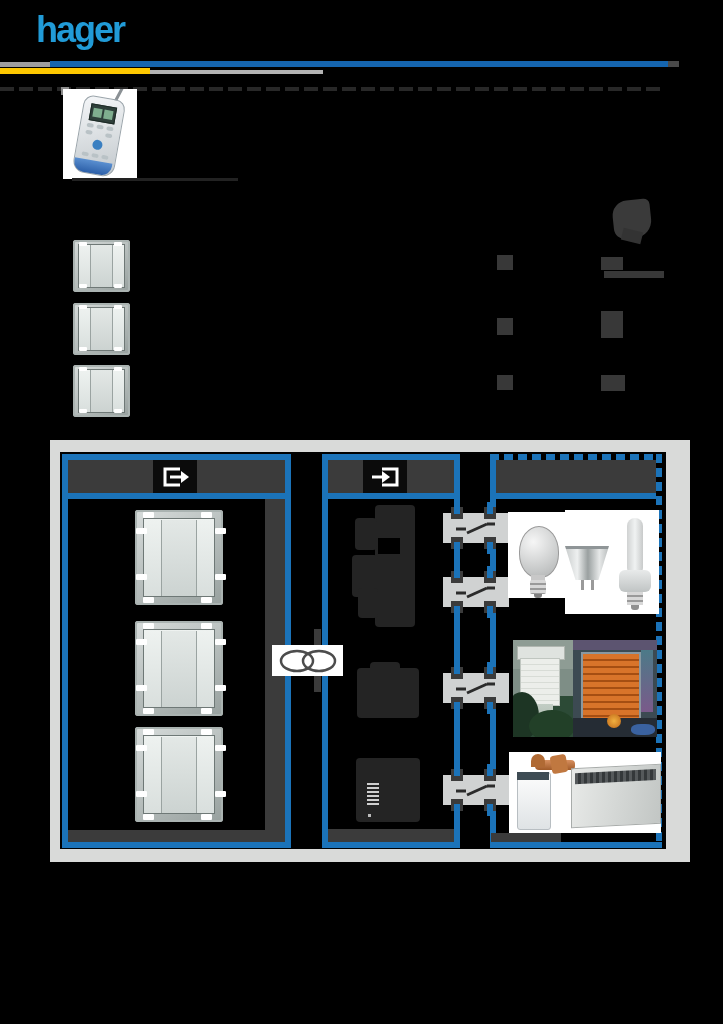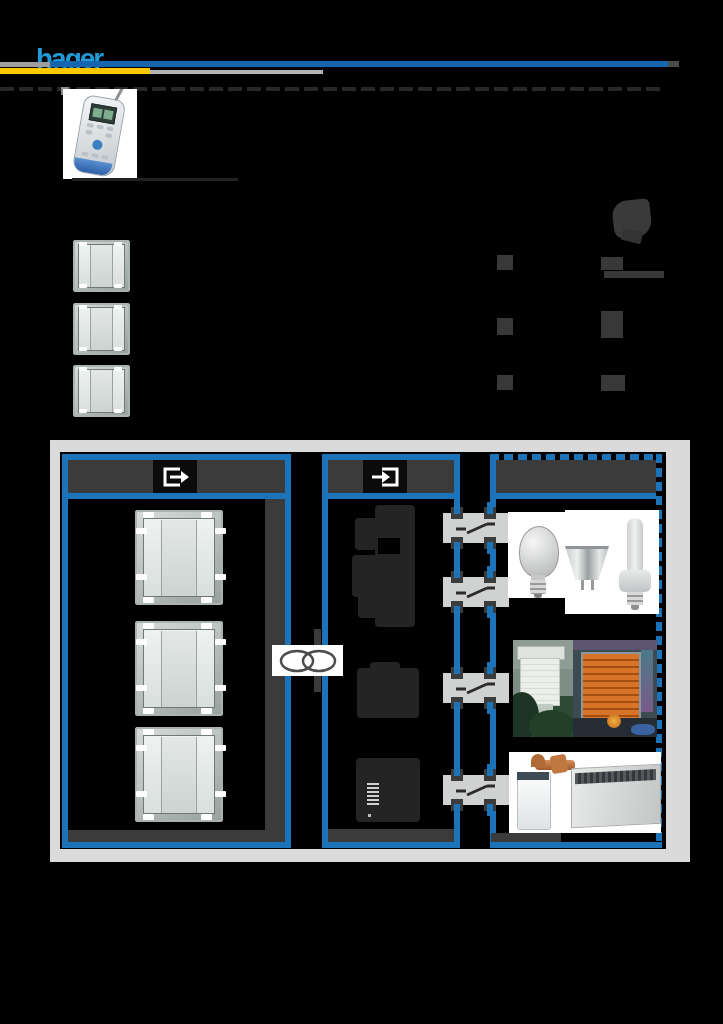--- a/index.html
+++ b/index.html
@@ -4,22 +4,22 @@
 <style>
   html,body{margin:0;padding:0;}
   body{
     width:723px;height:1024px;position:relative;overflow:hidden;
     background:#000;font-family:"Liberation Sans",sans-serif;
   }
   .abs{position:absolute;}
 
   
   .logo{
-    left:36px;top:12px;font-size:28px;font-weight:800;letter-spacing:-2px;
-    color:#219bd7;line-height:1;margin-top:33px;
+    left:36px;top:12px;font-size:36px;font-weight:800;letter-spacing:-2px;
+    color:#219bd7;line-height:1;
   }
   .rule-gray-left{left:0;top:62px;width:50px;height:5px;background:#9e9e9e;}
   .rule-blue{left:50px;top:61px;width:620px;height:6px;background:#1565af;}
   .rule-end{left:668px;top:61px;width:11px;height:6px;background:#4a4a4a;}
   .rule-yellow{left:0;top:68px;width:150px;height:6px;background:#fdc800;}
   .rule-gray-under{left:150px;top:70px;width:173px;height:4px;background:#b3b3b3;}
   .title-shadow-line{
     left:0;top:87px;width:664px;height:4px;
     background:repeating-linear-gradient(90deg,#282828 0 14px,transparent 14px 19px);
   }

